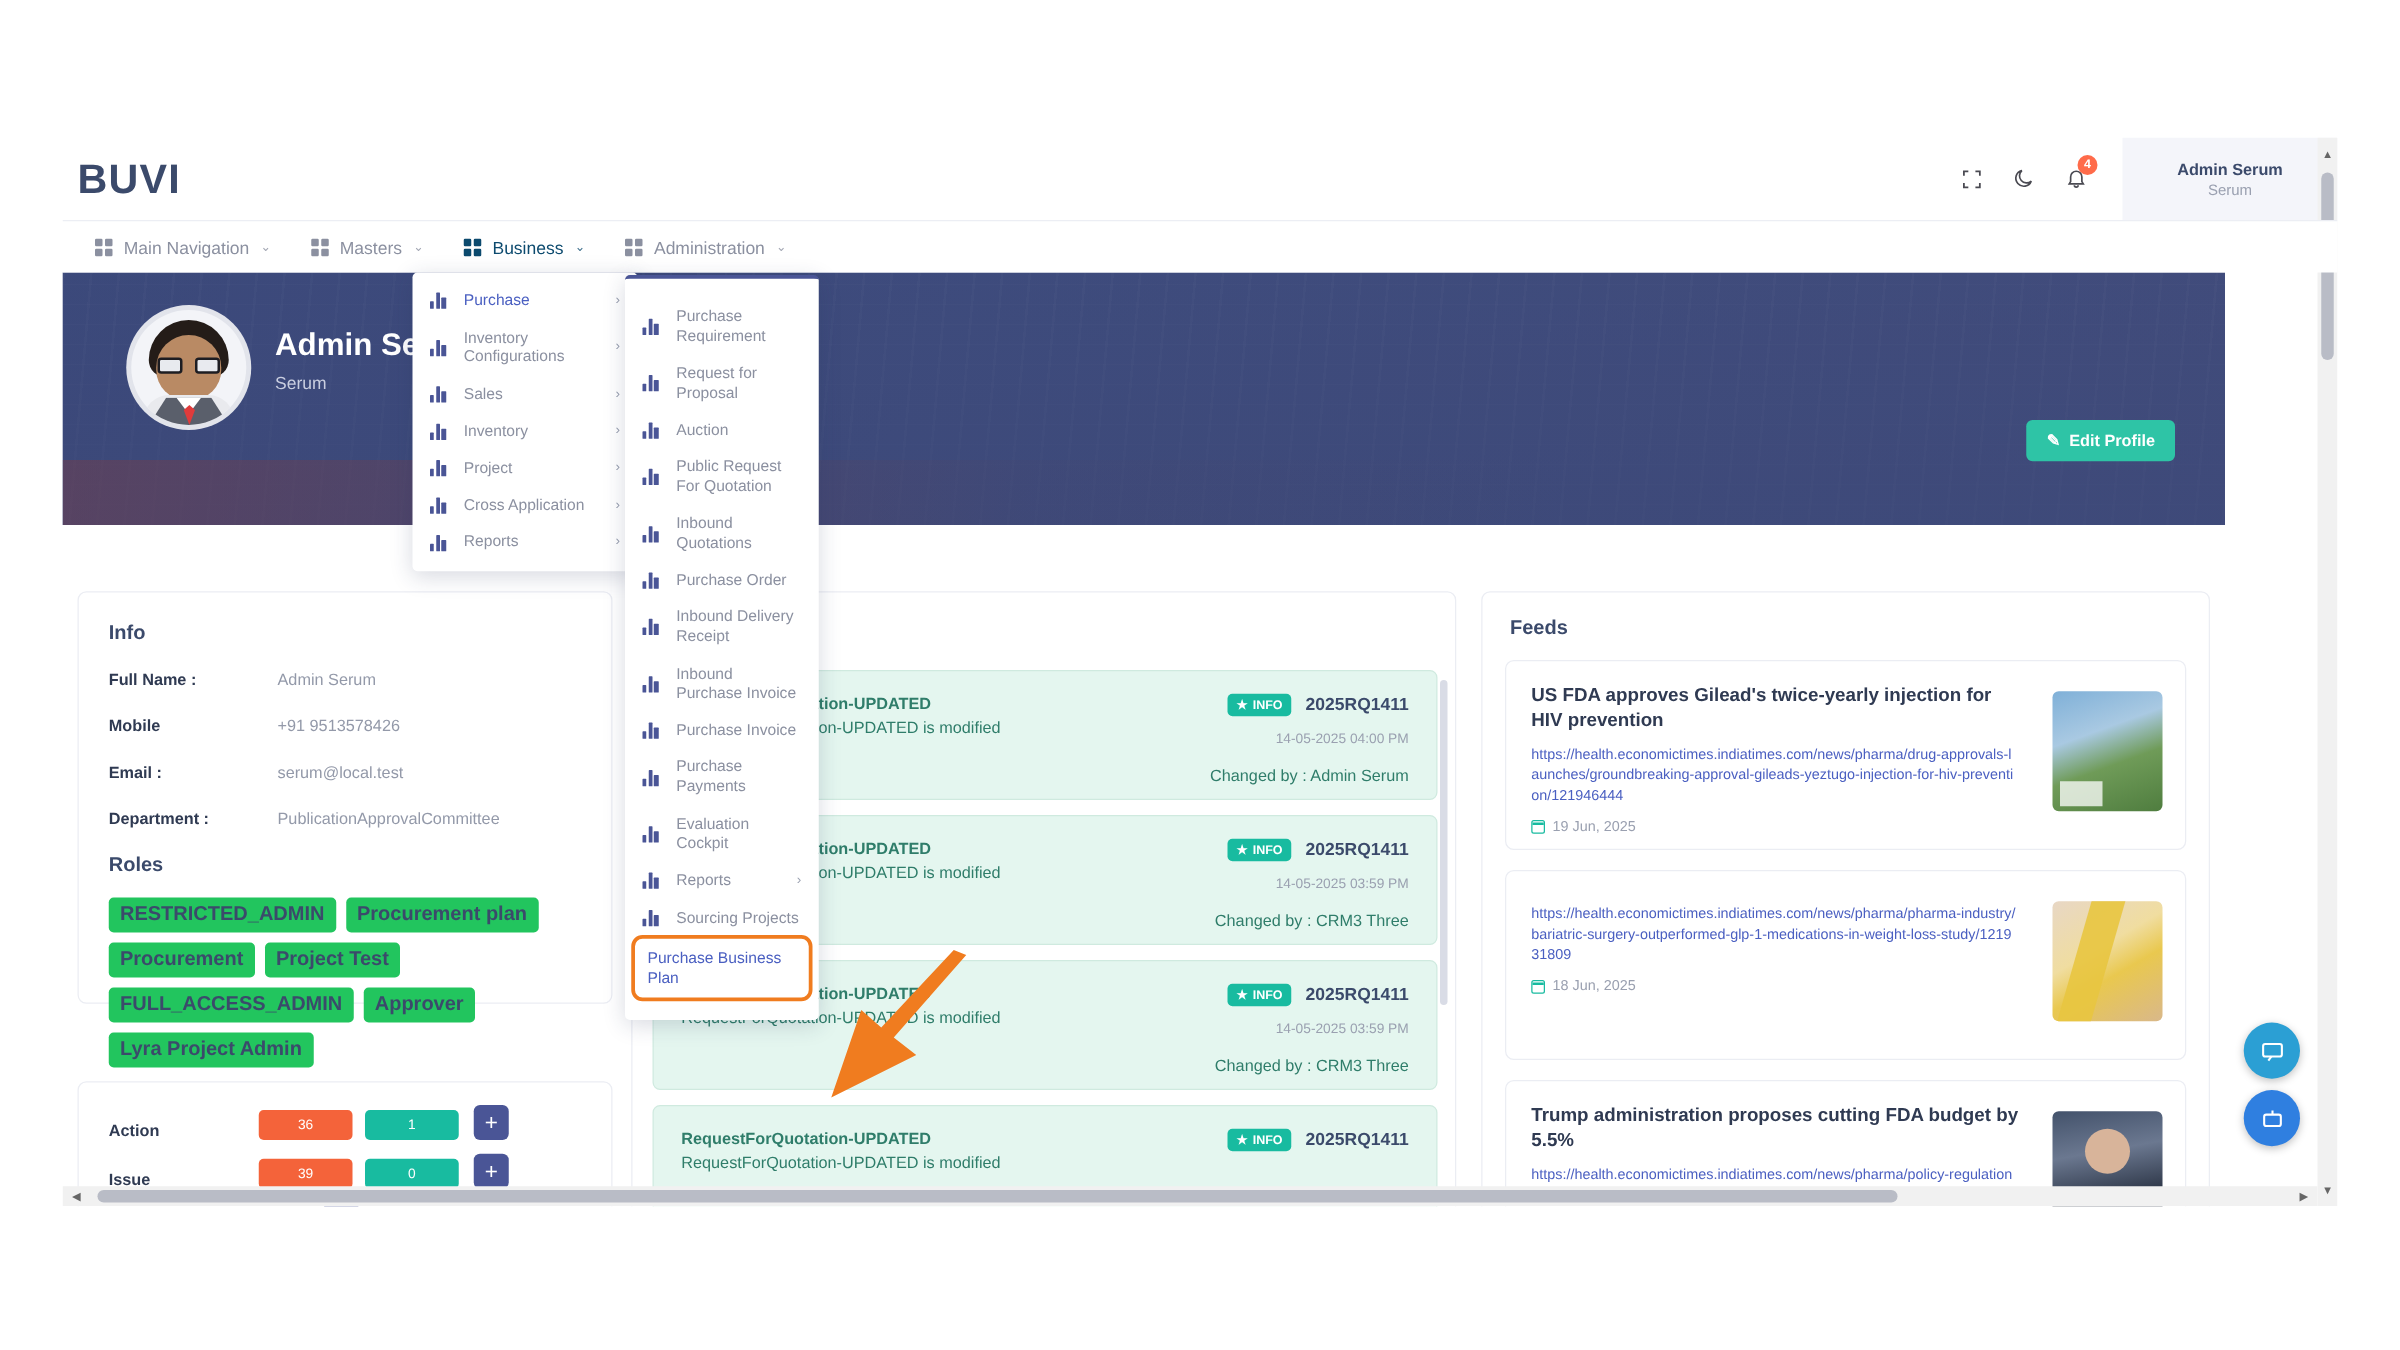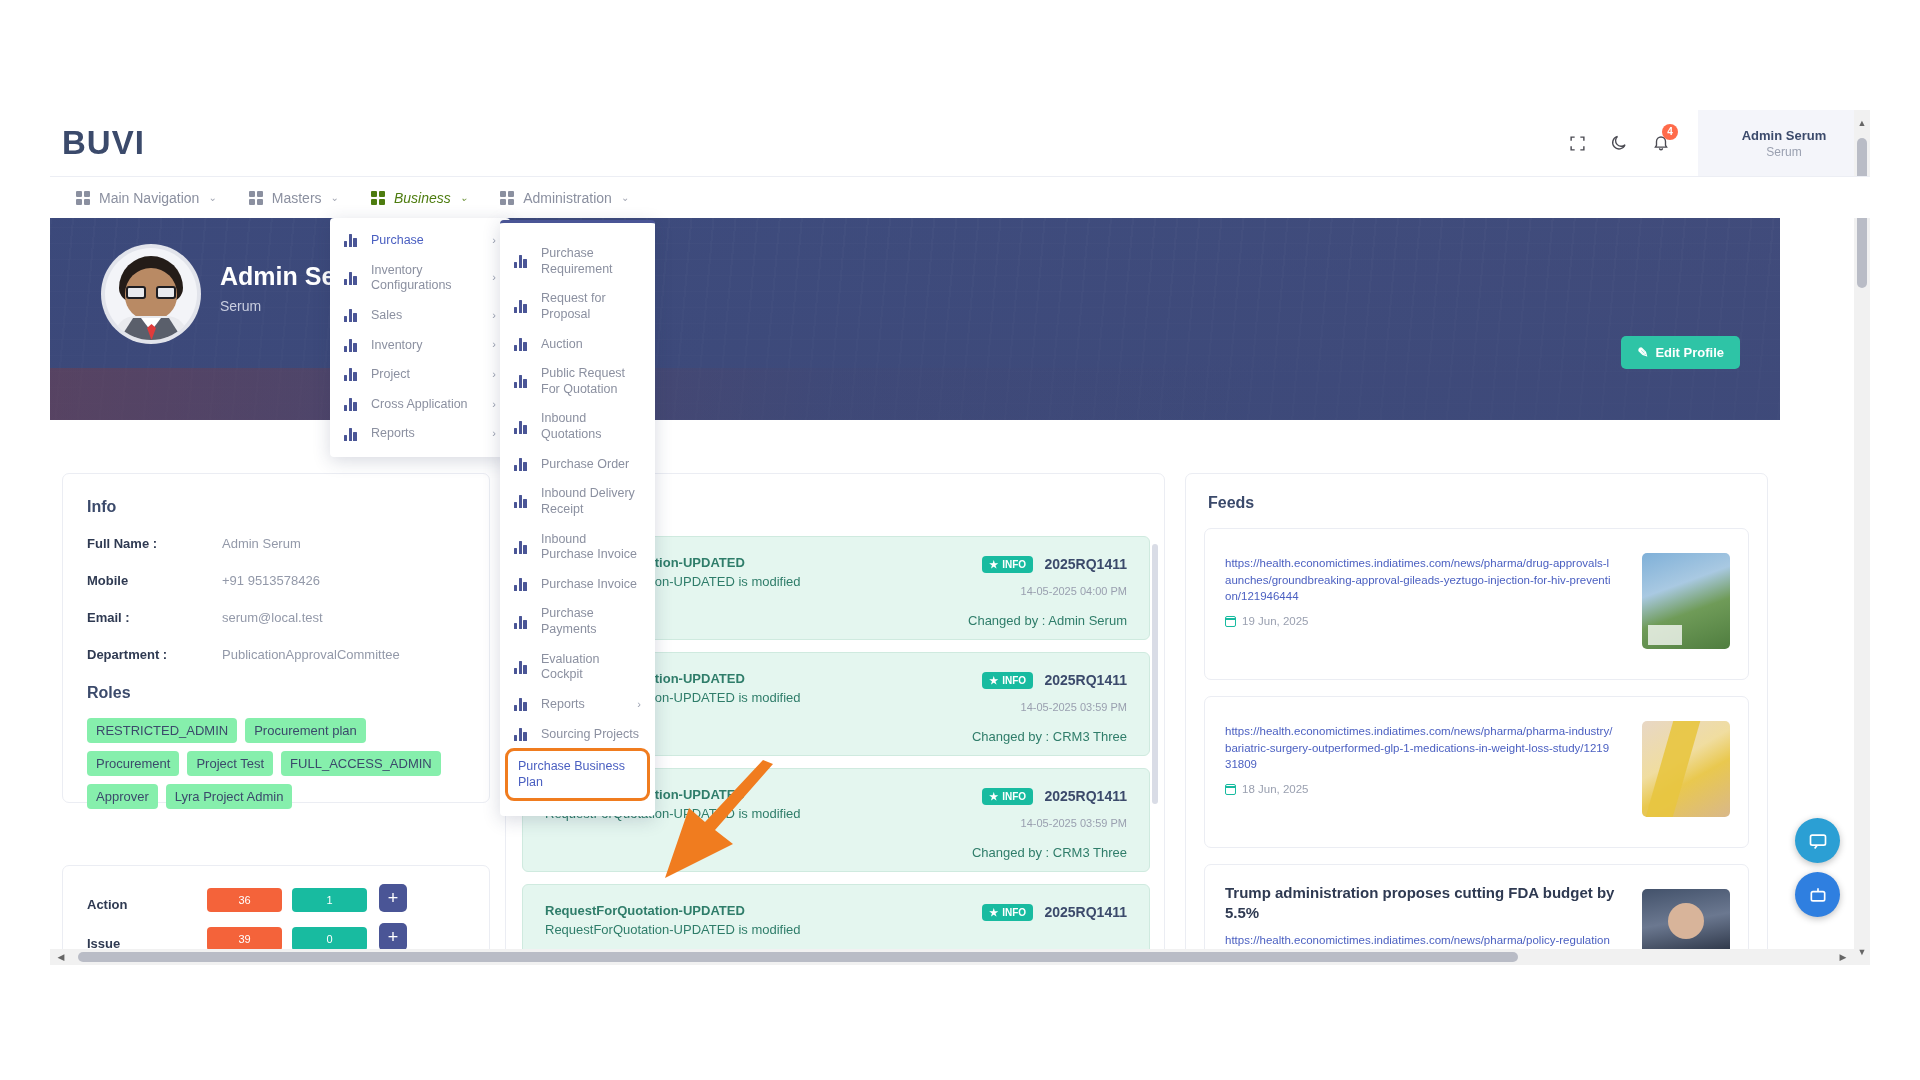--- a/index.html
+++ b/index.html
@@ -66,21 +66,21 @@
     border-top: 1px solid #eceef4;
     display: flex; align-items: center;
     padding-left: 10px;
     z-index: 60;
   }
   .nav-item {
     display: flex; align-items: center; gap: 9px;
     padding: 0 16px; height: 42px;
     font-size: 14px; color: #8b90a0; cursor: pointer;
   }
-  .nav-item.active { color: #4d7c0f; font-style: italic; }
+  .nav-item.active { color: #0c4a6e; }
   .grid-icon {
     display: grid; grid-template-columns: 6px 6px; grid-template-rows: 6px 6px;
     gap: 2px;
   }
   .grid-icon i { background: currentColor; display: block; border-radius: 1px; }
   .chev { font-size: 10px; opacity: .8; }
 
   
   .banner {
     position: absolute; left: 0; top: 108px;
@@ -133,22 +133,22 @@
     background:#fff; border:1px solid #ebedf3; border-radius:7px;
   }
   .info-card { position:absolute; left:12px; top:363px; width:428px; height:330px; padding:24px 24px 10px; }
   .sec-title { font-size:16px; font-weight:700; color:#3b4a6b; margin-bottom:20px; }
   .info-row { display:flex; margin-bottom:22px; font-size:13px; }
   .info-lbl { width:135px; font-weight:700; color:#2f3a52; }
   .info-val { color:#9399a9; }
   .roles-title { font-size:16px; font-weight:700; color:#3b4a6b; margin:4px 0 16px; }
   .chips { display:flex; flex-wrap:wrap; gap:8px; max-width:370px; }
   .chip {
-    background:#86efac; color:#3b4a6b; border-radius:4px;
-    font-size:13px; font-weight:400; padding:5px 9px;
+    background:#22c55e; color:#3b4a6b; border-radius:4px;
+    font-size:16px; font-weight:700; padding:5px 9px;
   }
 
   .stats-card { position:absolute; left:12px; top:755px; width:428px; height:190px; padding:18px 24px; }
   .stat-row { display:flex; align-items:flex-end; margin-bottom:11px; }
   .stat-lbl { width:120px; font-size:13px; font-weight:600; color:#2f3a52; }
   .pill { width:75px; height:24px; border-radius:4px; color:#fff; font-size:11px;
           display:flex; align-items:center; justify-content:center; cursor:pointer; }
   .pill.red { background:#f4633a; }
   .pill.green { background:#18bba0; margin-left:10px; }
   .plus-btn { width:28px; height:28px; border-radius:5px; background:#4a5596; color:#fff;
@@ -443,20 +443,21 @@
       </div>
 
     </div>
     <div class="act-scroll"></div>
   </div>
 
   <div class="card feeds-card">
     <div class="feeds-title">Feeds</div>
 
     <div class="feed-item">
+      <div class="feed-title">US FDA approves Gilead's twice-yearly injection for HIV prevention</div>
       <div class="feed-url">https://health.economictimes.indiatimes.com/news/pharma/drug-approvals-launches/groundbreaking-approval-gileads-yeztugo-injection-for-hiv-prevention/121946444</div>
       <div class="feed-date">
         <span class="cal-ico"></span>
         <span>19 Jun, 2025</span>
       </div>
       <div class="feed-thumb th1"></div>
     </div>
 
     <div class="feed-item">
       <div class="feed-url">https://health.economictimes.indiatimes.com/news/pharma/pharma-industry/bariatric-surgery-outperformed-glp-1-medications-in-weight-loss-study/121931809</div>

